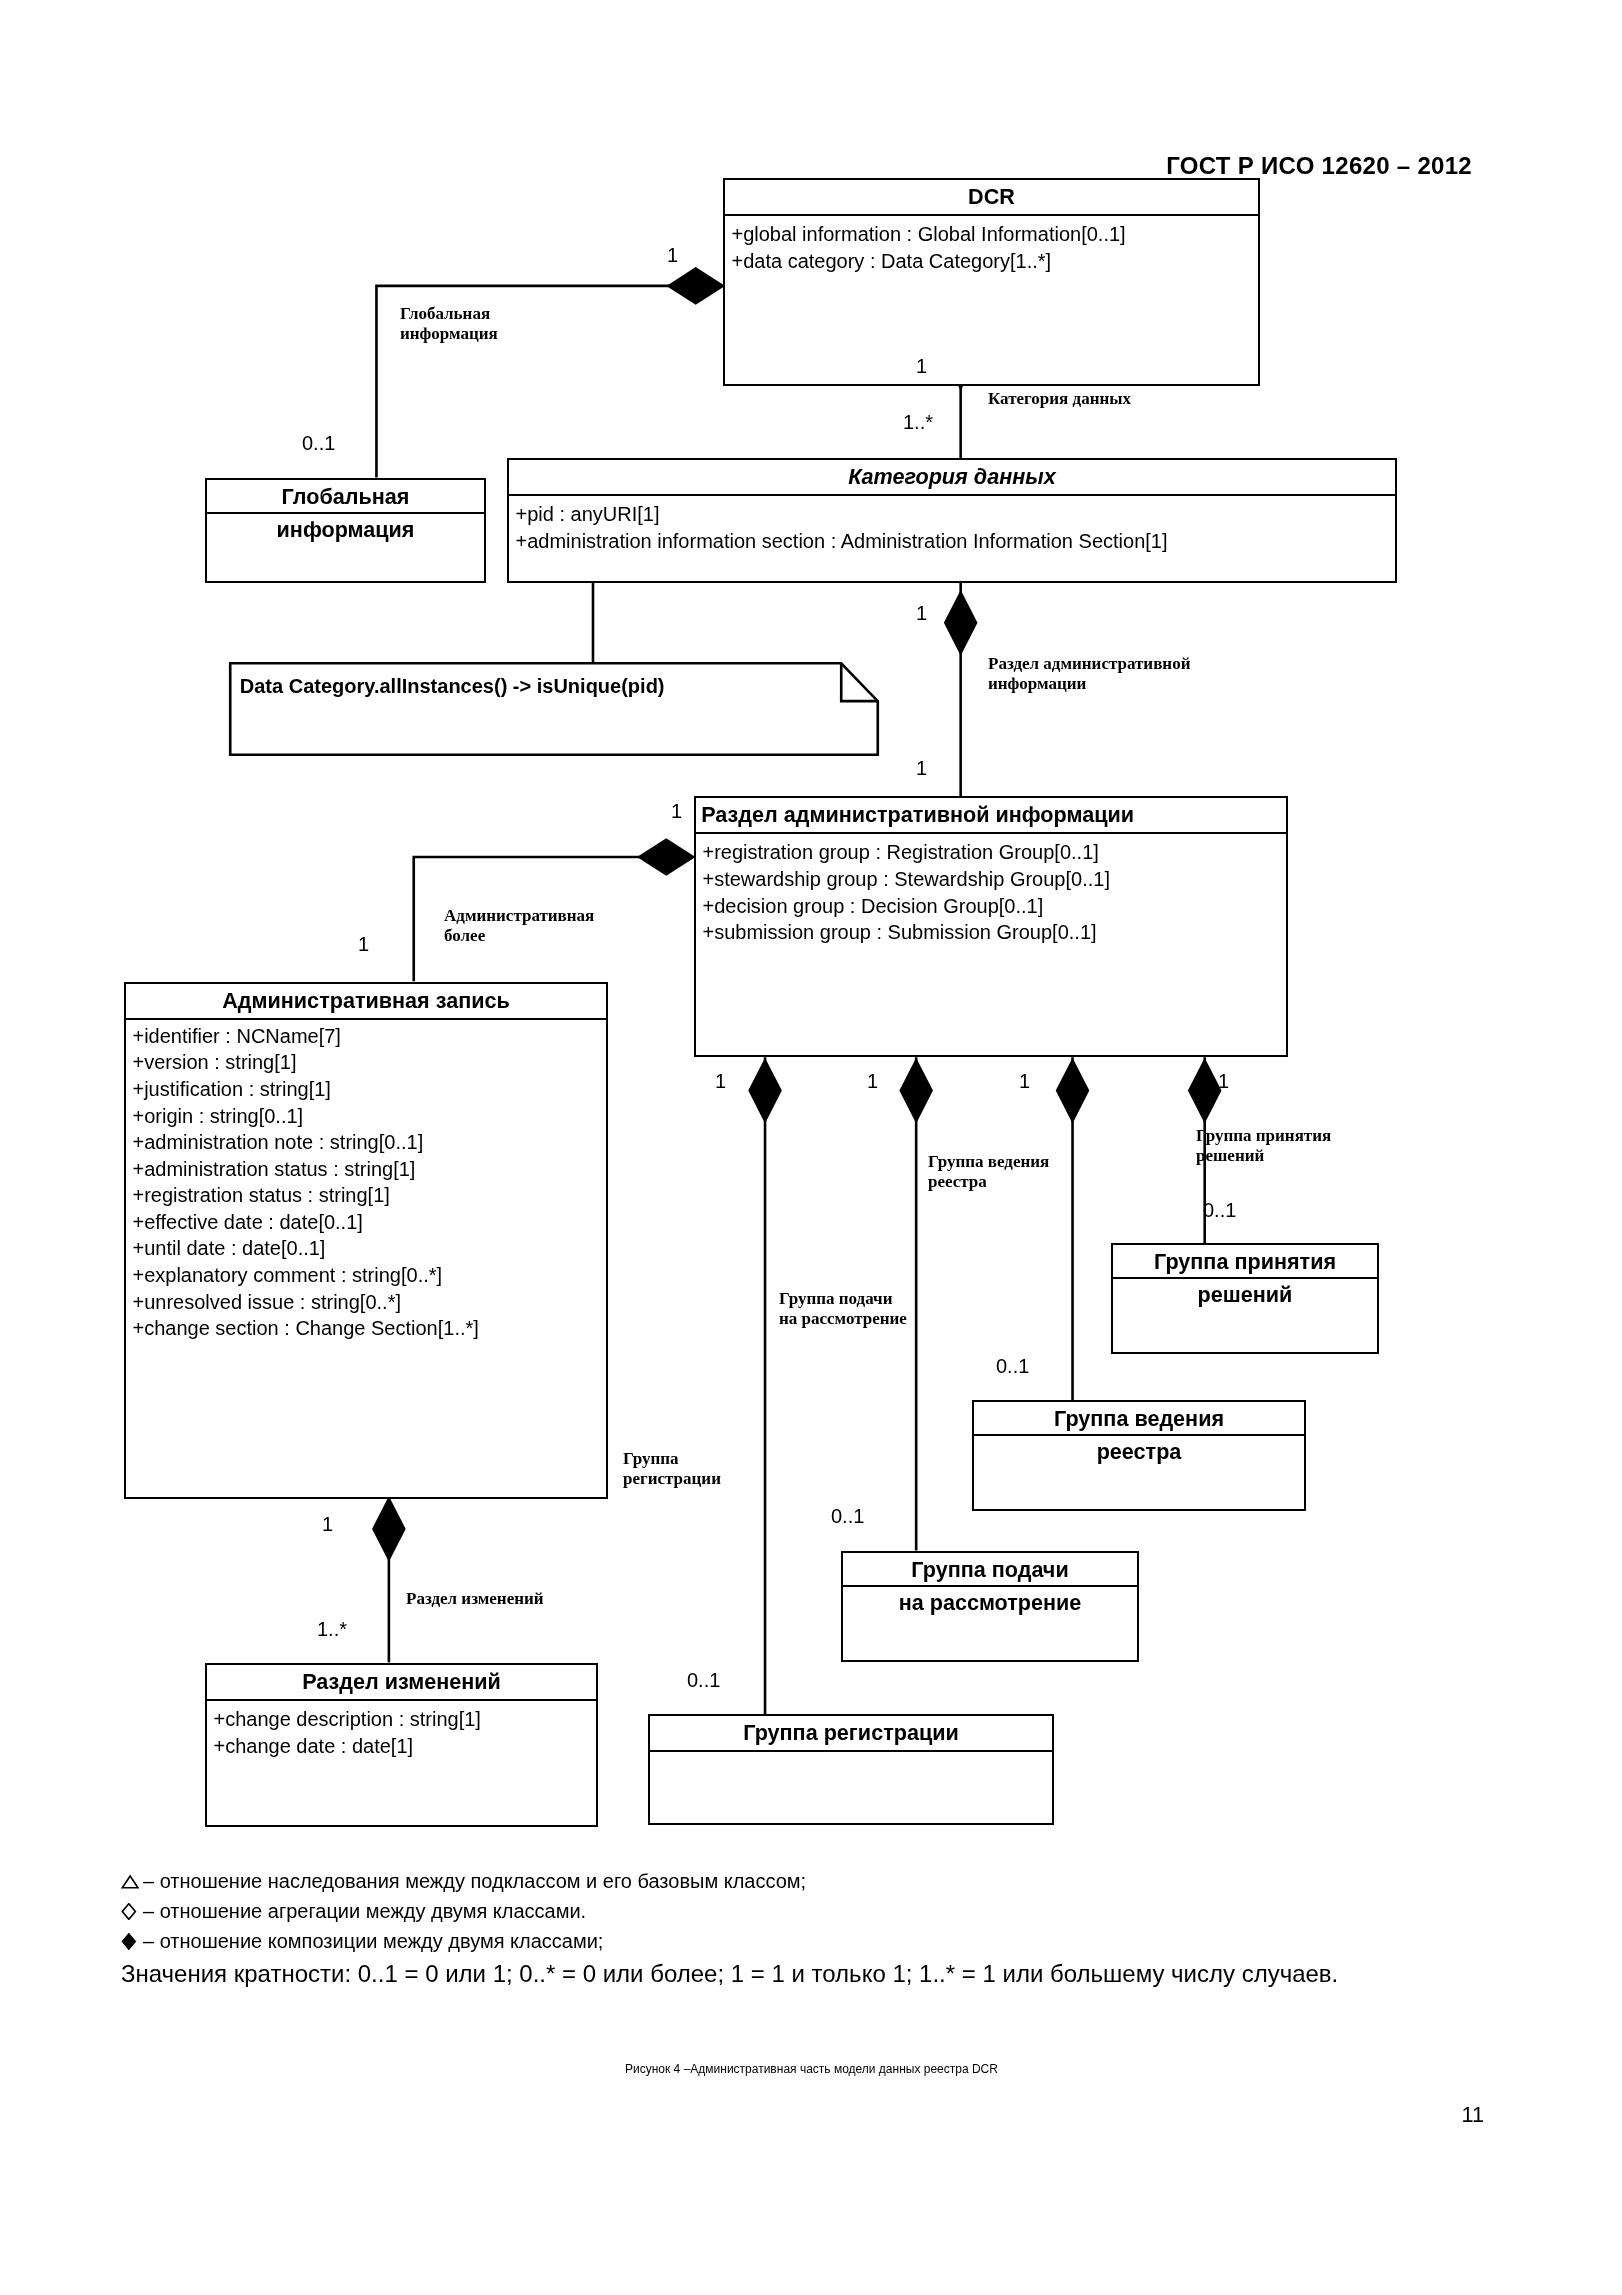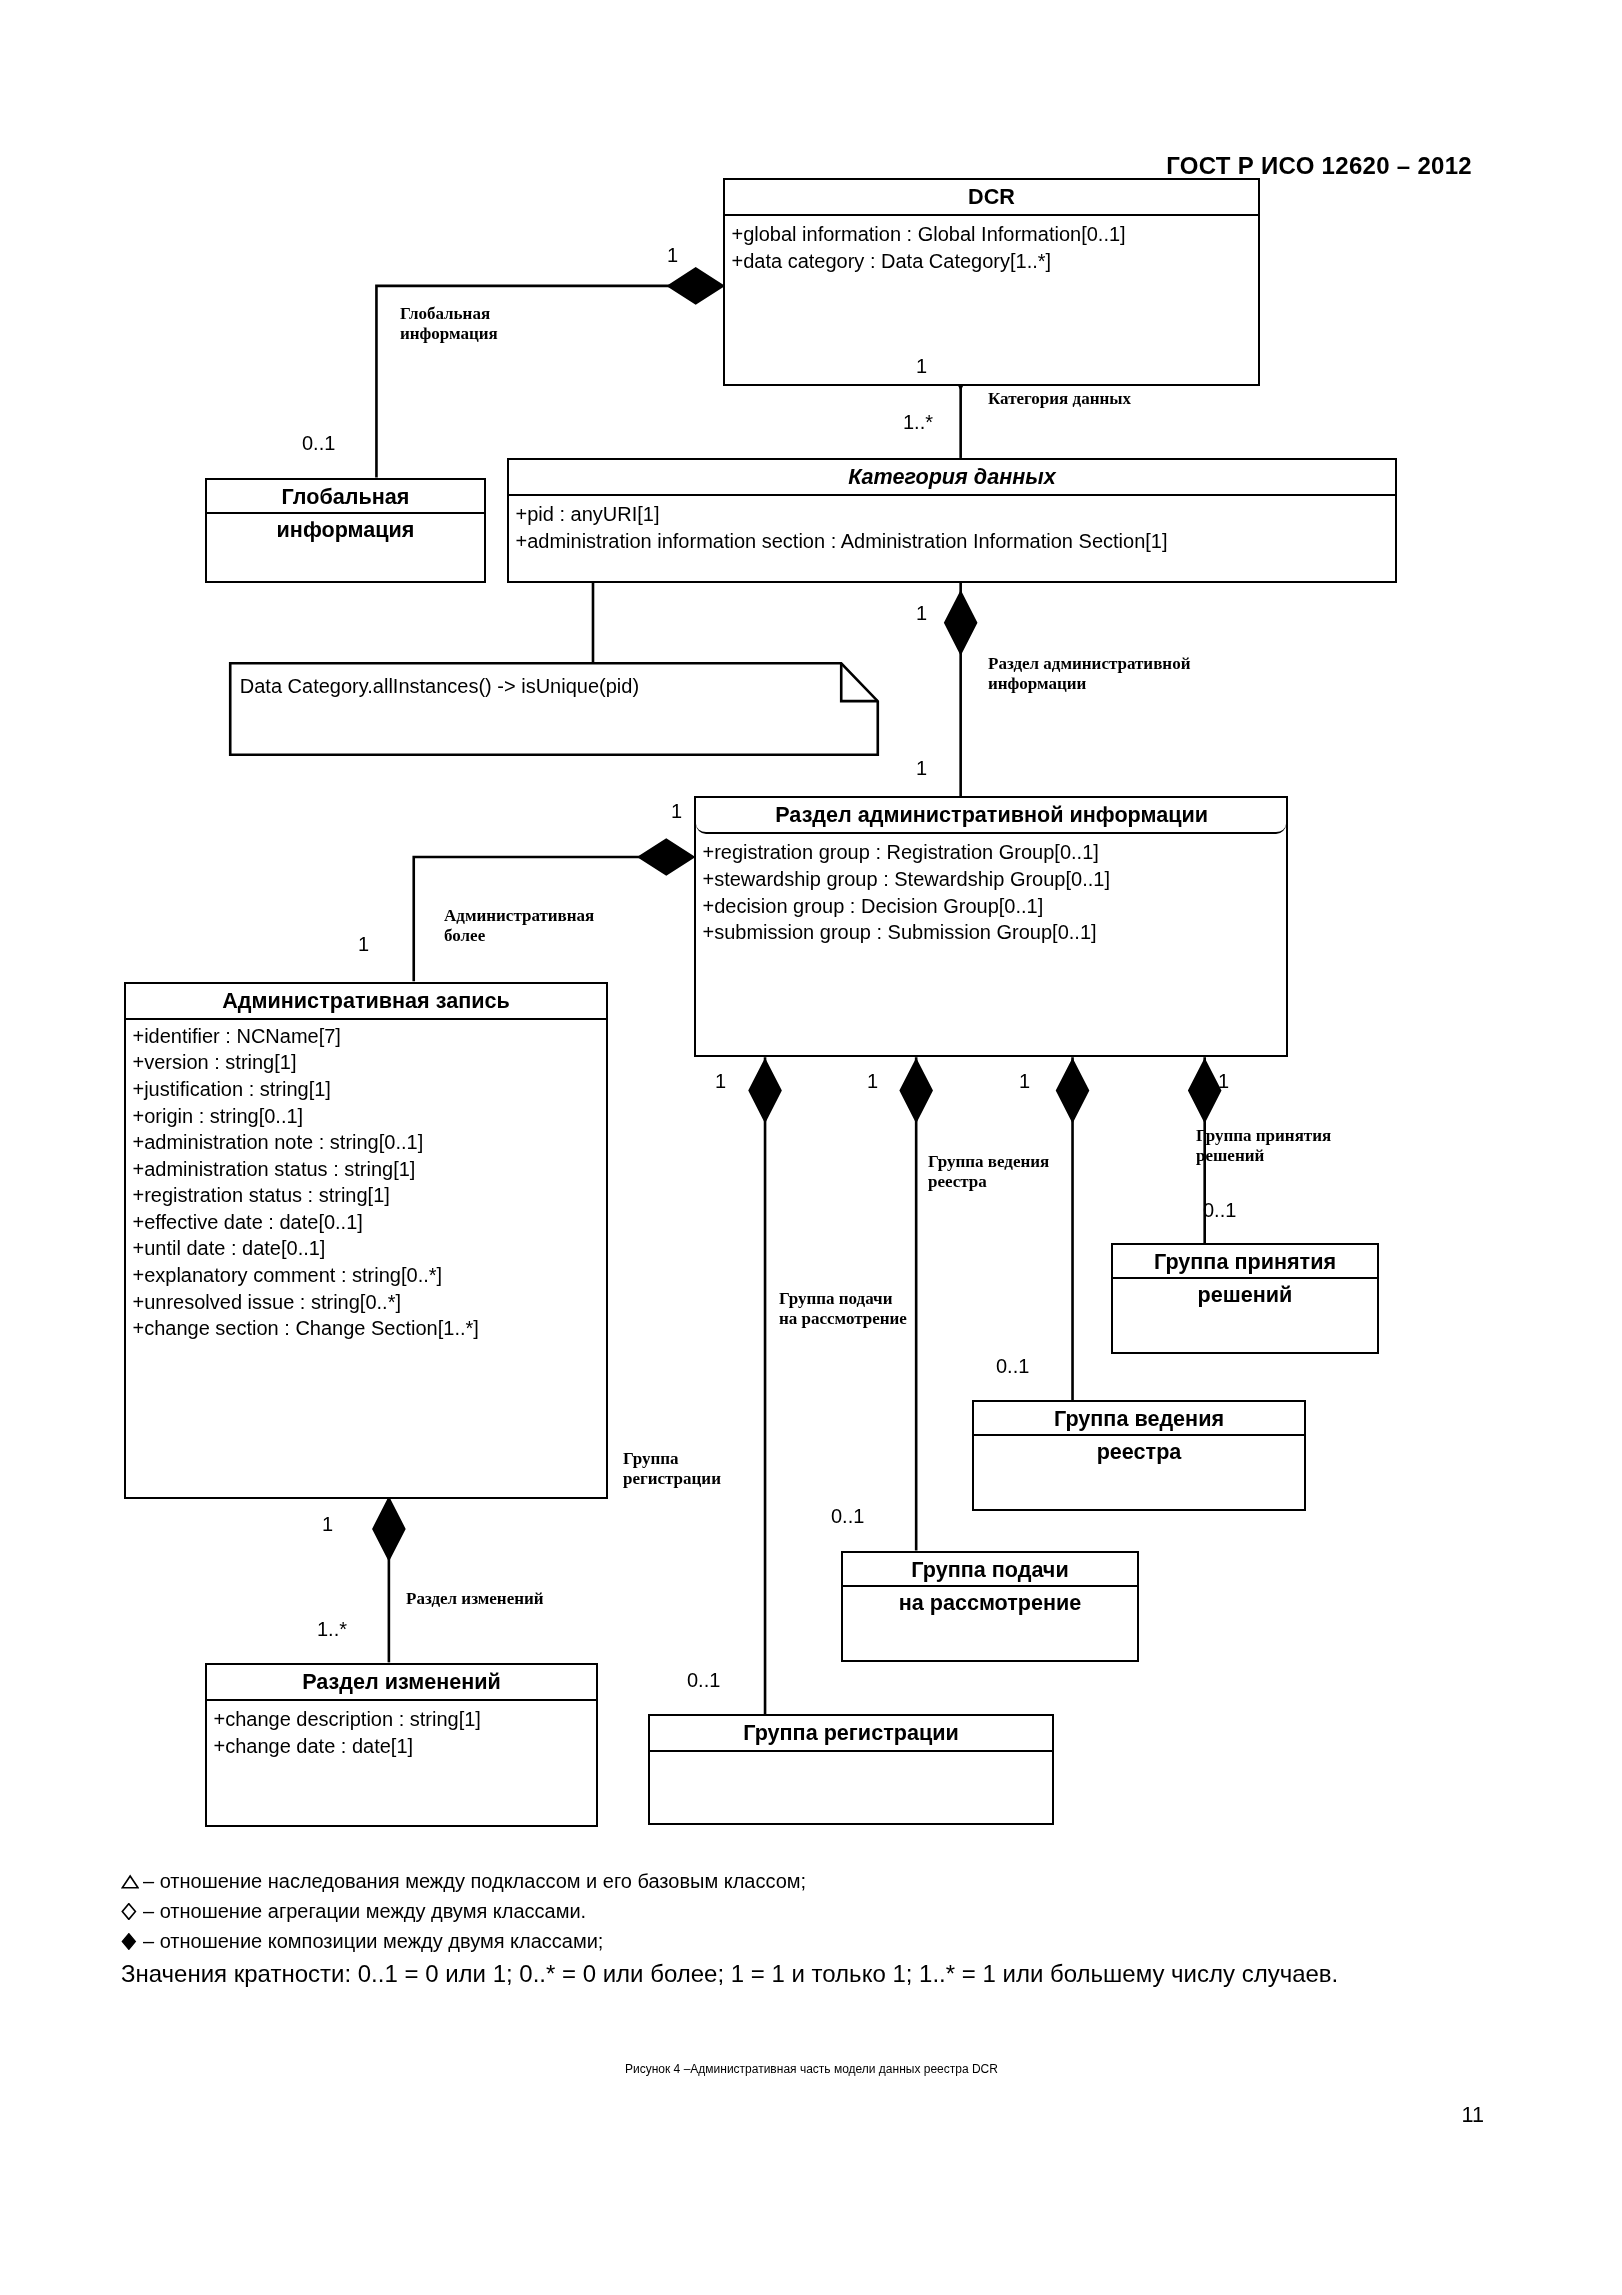--- a/index.html
+++ b/index.html
@@ -101,30 +101,30 @@
   </div>
 
   <div class="cls" style="left:507px;top:458px;width:890px;height:125px;">
     <div class="name italic">Категория данных</div>
     <div class="attrs">
       <div>+pid : anyURI[1]</div>
       <div>+administration information section : Administration Information Section[1]</div>
     </div>
   </div>
 
-  <div class="note" style="left:228px;top:662px;width:652px;height:94px;">
+  <div class="note" style="left:228px;top:662px;width:652px;height:94px;font-weight:bold;">
     <svg width="652" height="94" style="position:absolute;left:0;top:0;" viewBox="0 0 996 144">
       <path d="M 2 2 L 938 2 L 994 60 L 994 142 L 2 142 Z" fill="#fff" stroke="#000" stroke-width="4"></path>
       <path d="M 938 2 L 938 60 L 994 60" fill="none" stroke="#000" stroke-width="4"></path>
     </svg>
     <div class="txt">Data Category.allInstances() -&gt; isUnique(pid)</div>
   </div>
 
   <div class="cls" style="left:694px;top:796px;width:594px;height:261px;">
-    <div class="name" style="text-align:center;padding-left:5.2px;border-radius:10px;">Раздел административной информации</div>
+    <div class="name" style="text-align:left;padding-left:5.2px;">Раздел административной информации</div>
     <div class="attrs">
       <div>+registration group : Registration Group[0..1]</div>
       <div>+stewardship group : Stewardship Group[0..1]</div>
       <div>+decision group : Decision Group[0..1]</div>
       <div>+submission group : Submission Group[0..1]</div>
     </div>
   </div>
 
   <div class="cls" style="left:124px;top:982px;width:484px;height:517px;">
     <div class="name">Административная запись</div>

